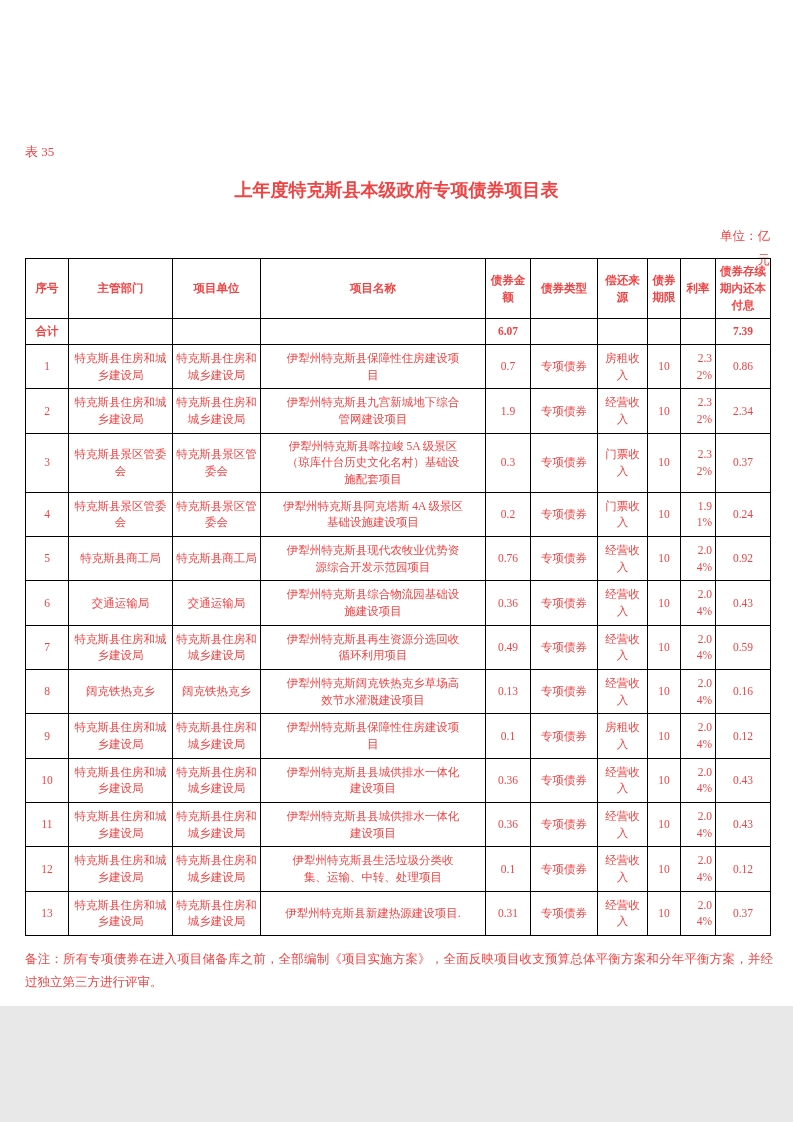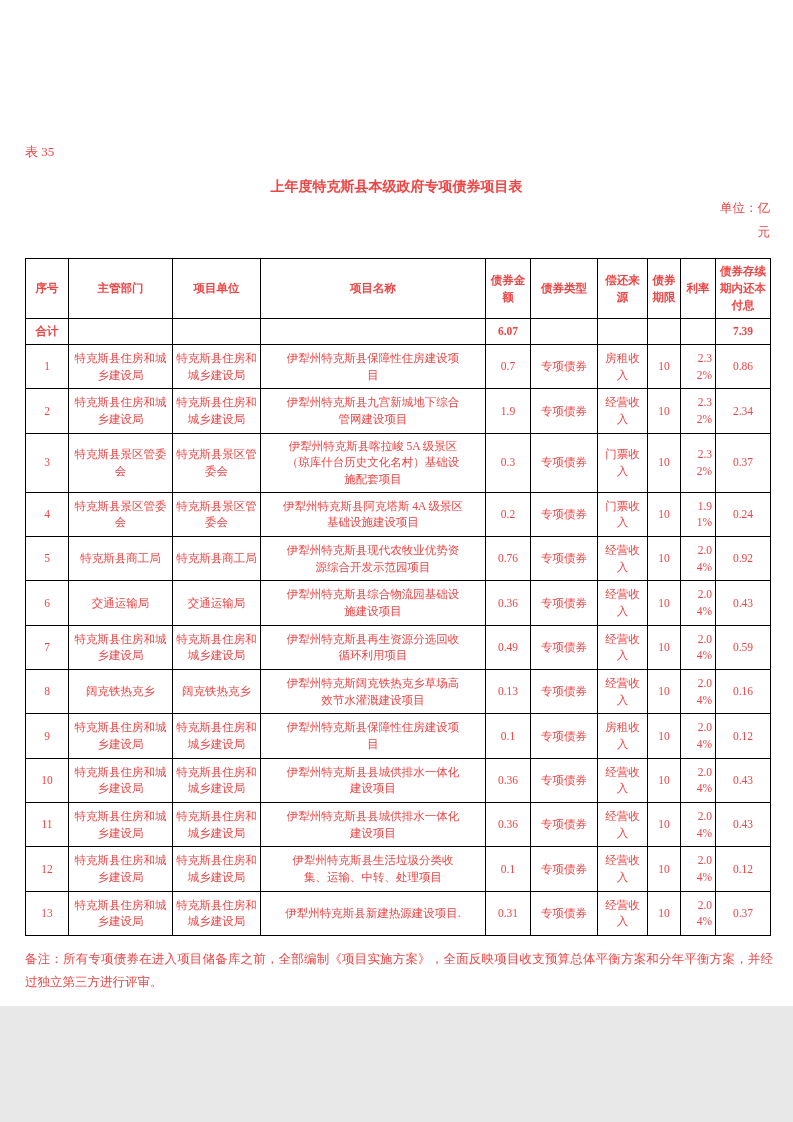--- a/index.html
+++ b/index.html
@@ -13,25 +13,25 @@
     color:#ef4444;
     overflow:hidden;
   }
   .table-label {
     position:absolute; left:25px; top:143px;
     font-size:13px;
   }
   .doc-title {
     position:absolute; left:0; top:178px; width:100%;
     text-align:center;
-    font-size:14px; font-weight:bold;
+    font-size:18px; font-weight:bold;
     font-family:"Liberation Sans","DejaVu Sans",sans-serif;
   }
   .unit-label {
-    position:absolute; right:23px; top:196px;
+    position:absolute; right:23px; top:224px;
     text-align:right;
     font-size:12.5px; line-height:1.95;
   }
   table.bond-table {
     position:absolute; left:25px; top:258px;
     width:745px;
     border-collapse:collapse;
     table-layout:fixed;
   }
   table.bond-table th, table.bond-table td {

